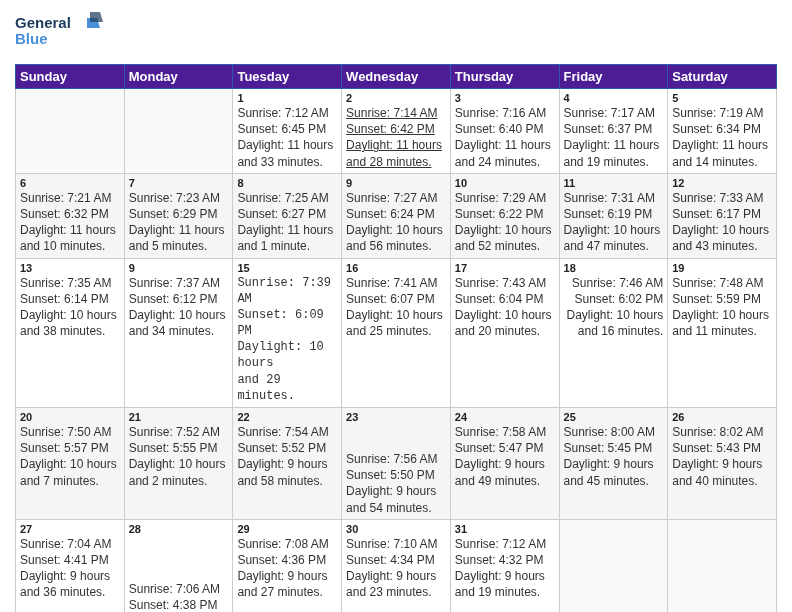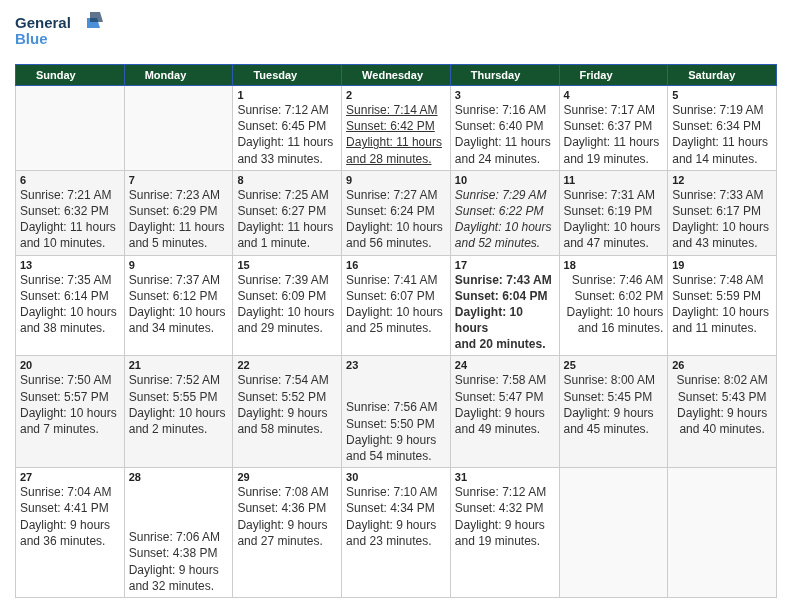--- a/index.html
+++ b/index.html
@@ -36,25 +36,25 @@
     .location {
       font-size: 14px;
       color: #333;
     }
     table {
       width: 100%;
       border-collapse: collapse;
       table-layout: fixed;
     }
     thead th {
-      background: #14532d;
+      background: #4c1d95;
       color: #fff;
-      font-size: 11px;
+      font-size: 13px;
       font-weight: bold;
-      padding: 4px 20px;
+      padding: 4px 4px;
       text-align: left;
       border: 1px solid #2a5ab4;
     }
     tbody td {
       border: 1px solid #ccc;
       vertical-align: top;
       padding: 3px 4px;
       font-size: 9px;
       color: #333;
       height: 78px;
@@ -176,21 +176,21 @@
           </td>
           <td>
             <span class="day-num">9</span>
             <div class="day-info" style="white-space: pre-line;">Sunrise: 7:27 AM
 Sunset: 6:24 PM
 Daylight: 10 hours
 and 56 minutes.</div>
           </td>
           <td>
             <span class="day-num">10</span>
-            <div class="day-info" style="white-space: pre-line; font-style: italic;">Sunrise: 7:29 AM
+            <div class="day-info" style="white-space: pre-line;">Sunrise: 7:29 AM
 Sunset: 6:22 PM
 Daylight: 10 hours
 and 52 minutes.</div>
           </td>
           <td>
             <span class="day-num">11</span>
             <div class="day-info" style="white-space: pre-line;">Sunrise: 7:31 AM
 Sunset: 6:19 PM
 Daylight: 10 hours
 and 47 minutes.</div>
@@ -213,35 +213,35 @@
           </td>
           <td>
             <span class="day-num">9</span>
             <div class="day-info" style="white-space: pre-line;">Sunrise: 7:37 AM
 Sunset: 6:12 PM
 Daylight: 10 hours
 and 34 minutes.</div>
           </td>
           <td>
             <span class="day-num">15</span>
-            <div class="day-info" style="white-space: pre-line;">Sunrise: 7:39 AM
+            <div class="day-info" style="white-space: pre-line; font-family: Liberation Mono, monospace;">Sunrise: 7:39 AM
 Sunset: 6:09 PM
 Daylight: 10 hours
 and 29 minutes.</div>
           </td>
           <td>
             <span class="day-num">16</span>
             <div class="day-info" style="white-space: pre-line;">Sunrise: 7:41 AM
 Sunset: 6:07 PM
 Daylight: 10 hours
 and 25 minutes.</div>
           </td>
           <td>
             <span class="day-num">17</span>
-            <div class="day-info" style="white-space: pre-line; font-weight: bold;">Sunrise: 7:43 AM
+            <div class="day-info" style="white-space: pre-line;">Sunrise: 7:43 AM
 Sunset: 6:04 PM
 Daylight: 10 hours
 and 20 minutes.</div>
           </td>
           <td>
             <span class="day-num">18</span>
             <div class="day-info" style="white-space: pre-line; text-align: right;">Sunrise: 7:46 AM
 Sunset: 6:02 PM
 Daylight: 10 hours
 and 16 minutes.</div>
@@ -292,21 +292,21 @@
           </td>
           <td>
             <span class="day-num">25</span>
             <div class="day-info" style="white-space: pre-line;">Sunrise: 8:00 AM
 Sunset: 5:45 PM
 Daylight: 9 hours
 and 45 minutes.</div>
           </td>
           <td>
             <span class="day-num">26</span>
-            <div class="day-info" style="white-space: pre-line; text-align: center;">Sunrise: 8:02 AM
+            <div class="day-info" style="white-space: pre-line;">Sunrise: 8:02 AM
 Sunset: 5:43 PM
 Daylight: 9 hours
 and 40 minutes.</div>
           </td>
         </tr>
         <tr>
           <td>
             <span class="day-num">27</span>
             <div class="day-info" style="white-space: pre-line;">Sunrise: 7:04 AM
 Sunset: 4:41 PM

